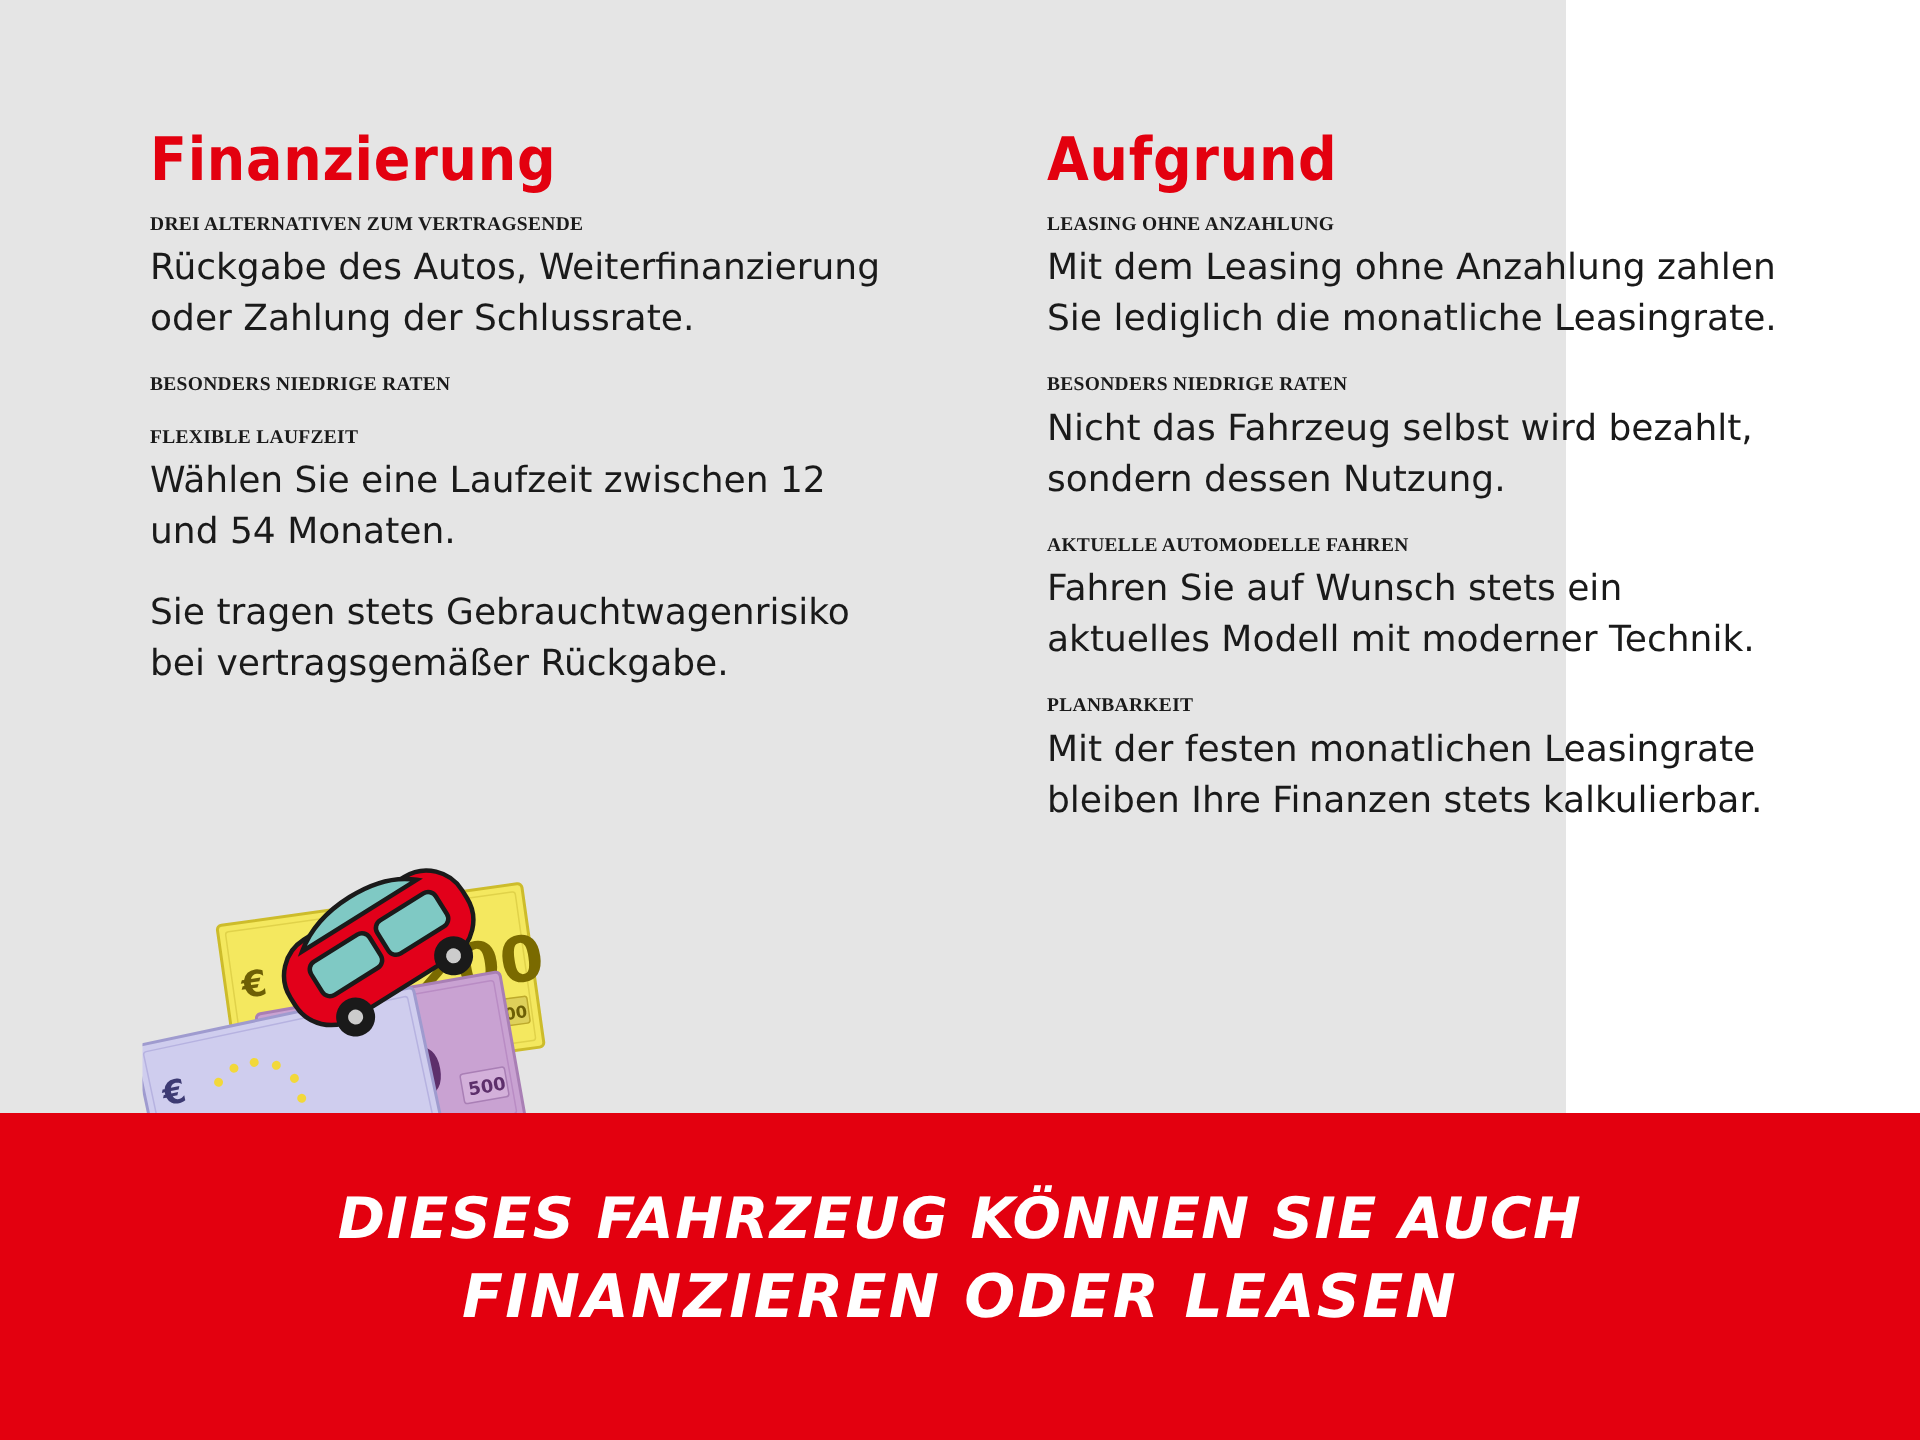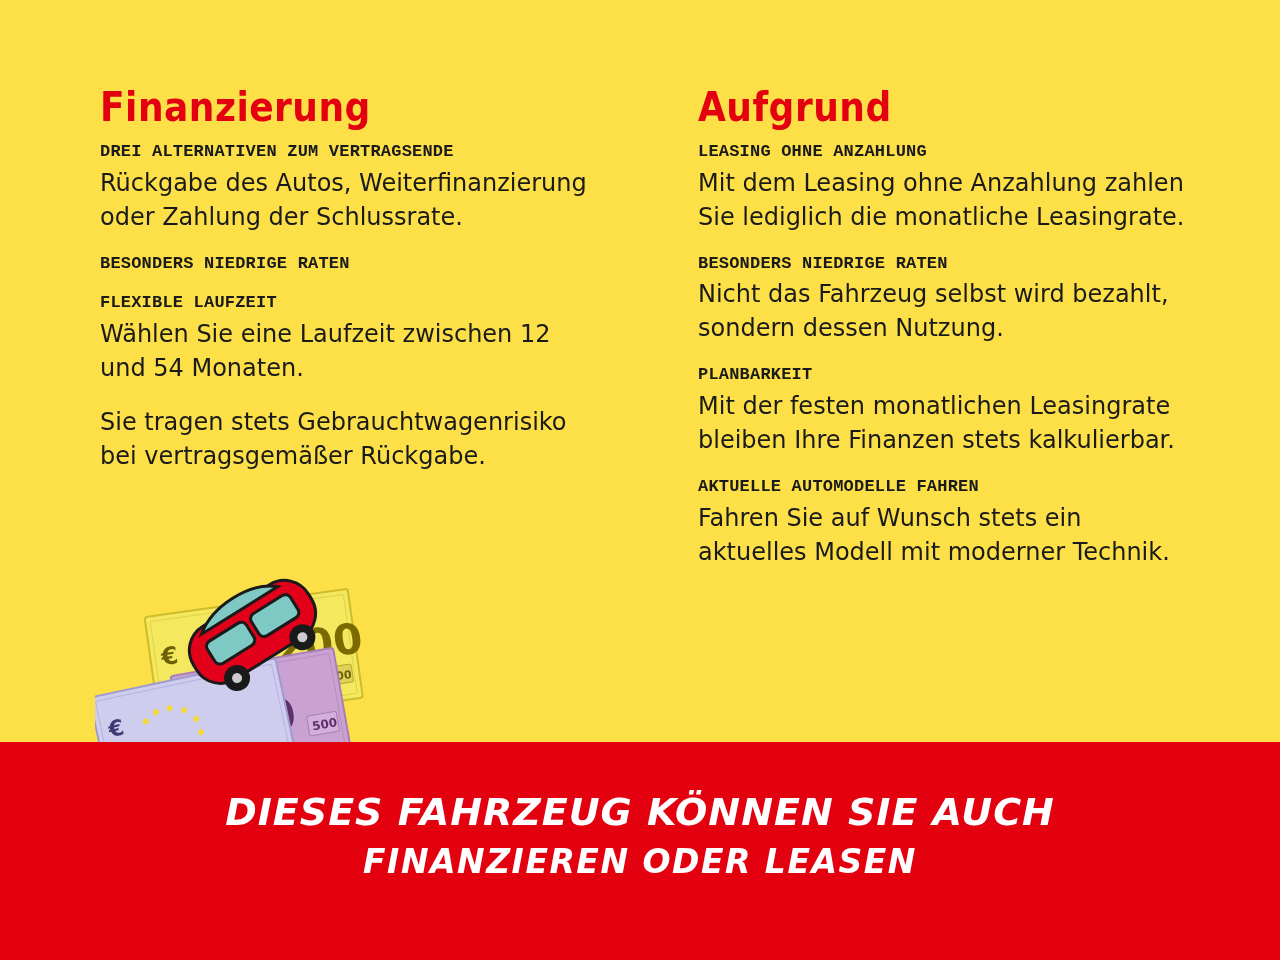--- a/index.html
+++ b/index.html
@@ -9,23 +9,23 @@
   body {
     width: 1280px;
     height: 960px;
     background: #ffffff;
     font-family: "DejaVu Sans", sans-serif;
     overflow: hidden;
     position: relative;
   }
   .page {
     position: relative;
-    width: 1280px;
+    width: 1044px;
     height: 960px;
-    background: #fde047;
+    background: #e5e5e5;
   }
 
   
   .columns {
     position: absolute;
     top: 86px;
     left: 0;
     width: 1280px;
     display: flex;
     flex-direction: row;
@@ -53,23 +53,23 @@
     margin: 0 0 14px 0;
     line-height: 1.05;
     font-stretch: condensed;
     text-transform: none;
   }
 
   .block {
     margin-bottom: 20px;
   }
   .block-head {
-    font-family: Liberation Mono, monospace;
-    font-weight: bold;
-    font-size: 17px;
+    font-family: Liberation Serif, serif;
+    font-weight: bold;
+    font-size: 13px;
     color: #1a1a1a;
     letter-spacing: 0.2px;
     line-height: 1.15;
     margin: 0 0 4px 0;
     text-transform: uppercase;
   }
   .block-body {
     font-family: "DejaVu Sans", sans-serif;
     font-size: 24px;
     color: #1a1a1a;
@@ -105,21 +105,21 @@
   }
   .footer-line2 {
     position: absolute;
     left: 0;
     top: 100px;
     width: 1280px;
     text-align: center;
     color: #ffffff;
     font-family: "DejaVu Sans", sans-serif;
     font-weight: bold;
-    font-size: 33px;
+    font-size: 40px;
     letter-spacing: 1.5px;
     font-style: italic;
     text-transform: uppercase;
     white-space: nowrap;
   }
 
   
   .illustration {
     position: absolute;
     left: 95px;
@@ -167,27 +167,27 @@
         <div class="block-head">Leasing ohne Anzahlung</div>
         <p class="block-body">Mit dem Leasing ohne Anzahlung zahlen Sie lediglich die monatliche Leasingrate.</p>
       </div>
 
       <div class="block">
         <div class="block-head">Besonders niedrige Raten</div>
         <p class="block-body">Nicht das Fahrzeug selbst wird bezahlt, sondern dessen Nutzung.</p>
       </div>
 
       <div class="block">
+        <div class="block-head">Aktuelle Automodelle fahren</div>
+        <p class="block-body">Fahren Sie auf Wunsch stets ein aktuelles Modell mit moderner Technik.</p>
+      </div>
+
+      <div class="block">
         <div class="block-head">Planbarkeit</div>
         <p class="block-body">Mit der festen monatlichen Leasingrate bleiben Ihre Finanzen stets kalkulierbar.</p>
-      </div>
-
-      <div class="block">
-        <div class="block-head">Aktuelle Automodelle fahren</div>
-        <p class="block-body">Fahren Sie auf Wunsch stets ein aktuelles Modell mit moderner Technik.</p>
       </div>
     </div>
 
   </div>
 
   <div class="illustration">
     <svg width="290" height="260" viewBox="0 0 290 260" xmlns="http://www.w3.org/2000/svg">
 
       <g transform="rotate(-8 140 90)">
         <rect x="55" y="45" width="205" height="110" rx="3" fill="#f4e85f" stroke="#cdbc2b" stroke-width="2"></rect>

